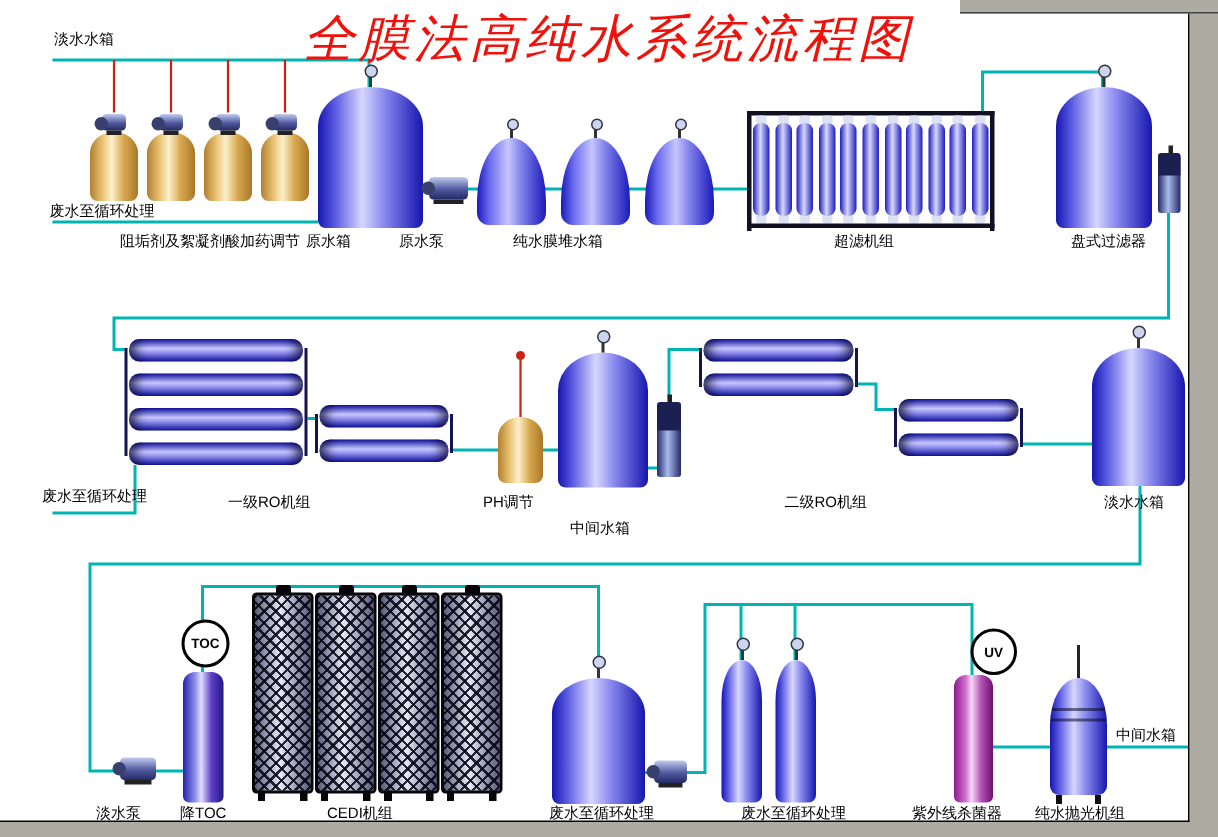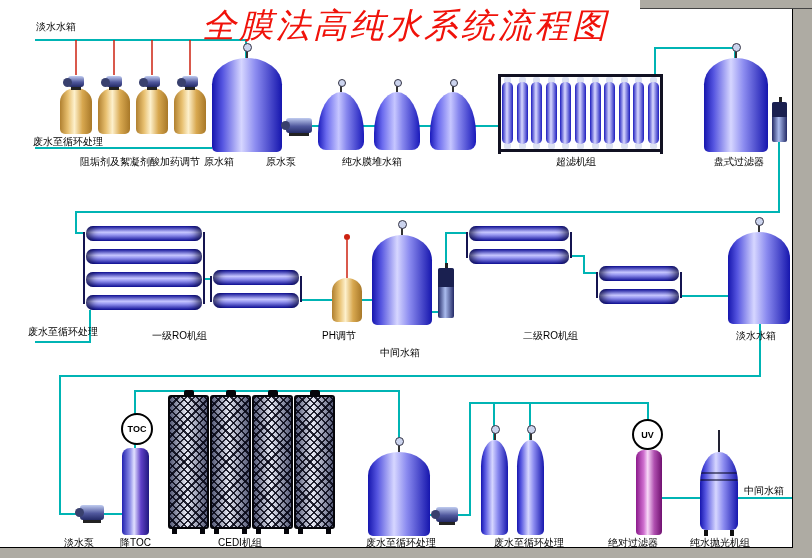--- a/index.html
+++ b/index.html
@@ -143,21 +143,21 @@
     <div class="lbl" style="left:152px;top:330px">一级RO机组</div>
     <div class="lbl" style="left:322px;top:330px">PH调节</div>
     <div class="lbl" style="left:380px;top:347px">中间水箱</div>
     <div class="lbl" style="left:523px;top:330px">二级RO机组</div>
     <div class="lbl" style="left:736px;top:330px">淡水水箱</div>
     <div class="lbl" style="left:64px;top:537px">淡水泵</div>
     <div class="lbl" style="left:120px;top:537px">降TOC</div>
     <div class="lbl" style="left:218px;top:537px">CEDI机组</div>
     <div class="lbl" style="left:366px;top:537px">废水至循环处理</div>
     <div class="lbl" style="left:494px;top:537px">废水至循环处理</div>
-    <div class="lbl" style="left:608px;top:537px">绝对过滤器</div>
+    <div class="lbl" style="left:608px;top:537px">紫外线杀菌器</div>
     <div class="lbl" style="left:690px;top:537px">纯水抛光机组</div>
     <div class="lbl" style="left:744px;top:485px">中间水箱</div>
 
     <div class="tan-tank" style="left:60px;top:88px;width:32px;height:46px"></div>
     <div class="tan-tank" style="left:98px;top:88px;width:32px;height:46px"></div>
     <div class="tan-tank" style="left:136px;top:88px;width:32px;height:46px"></div>
     <div class="tan-tank" style="left:174px;top:88px;width:32px;height:46px"></div>
     <div class="pump-h" style="left:68px;top:76px;width:16px;height:11px"></div>
     <div class="pump-h" style="left:106px;top:76px;width:16px;height:11px"></div>
     <div class="pump-h" style="left:144px;top:76px;width:16px;height:11px"></div>
@@ -222,20 +222,20 @@
     <div class="cedi" style="left:210px;top:395px;width:37px;height:130px"></div>
     <div class="cedi" style="left:252px;top:395px;width:37px;height:130px"></div>
     <div class="cedi" style="left:294px;top:395px;width:37px;height:130px"></div>
 
     <div class="tank" style="left:368px;top:452px;width:62px;height:84px"></div>
     <div class="pump-h" style="left:436px;top:507px;width:22px;height:15px"></div>
 
     <div class="tank" style="left:481px;top:440px;width:27px;height:95px"></div>
     <div class="tank" style="left:517px;top:440px;width:27px;height:95px"></div>
 
-    <div class="badge-circle" style="left:632px;top:419px;width:27px;height:27px">UV</div>
+    <div class="badge-circle" style="left:647px;top:419px;width:27px;height:27px">UV</div>
     <div class="column-uv" style="left:636px;top:450px;width:26px;height:85px"></div>
 
     <div class="abs-filter" style="left:700px;top:452px;width:38px;height:78px"></div>
   </div>
 
   <div class="top-gray"></div>
 </div>
 
 </body></html>

